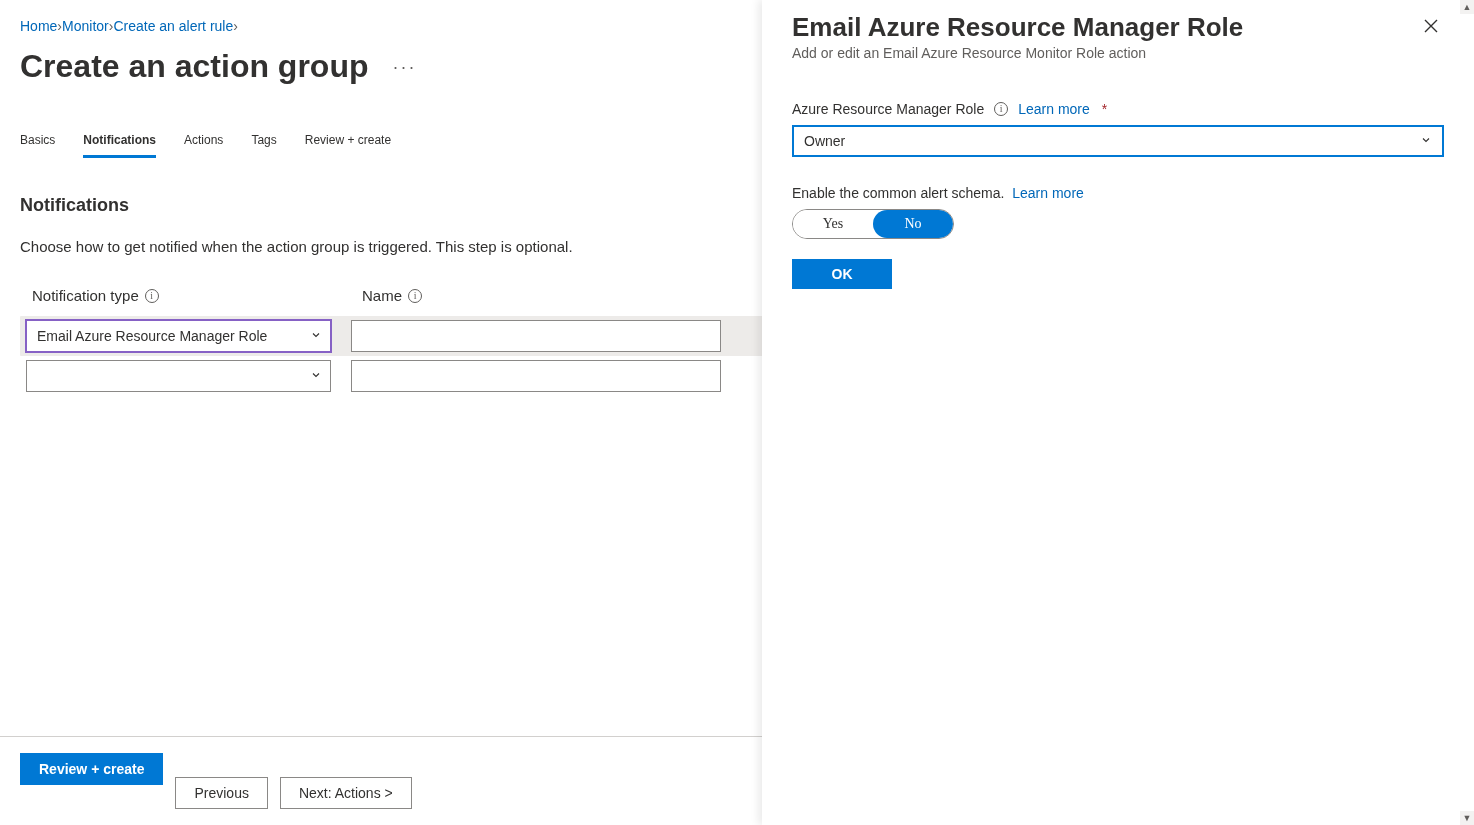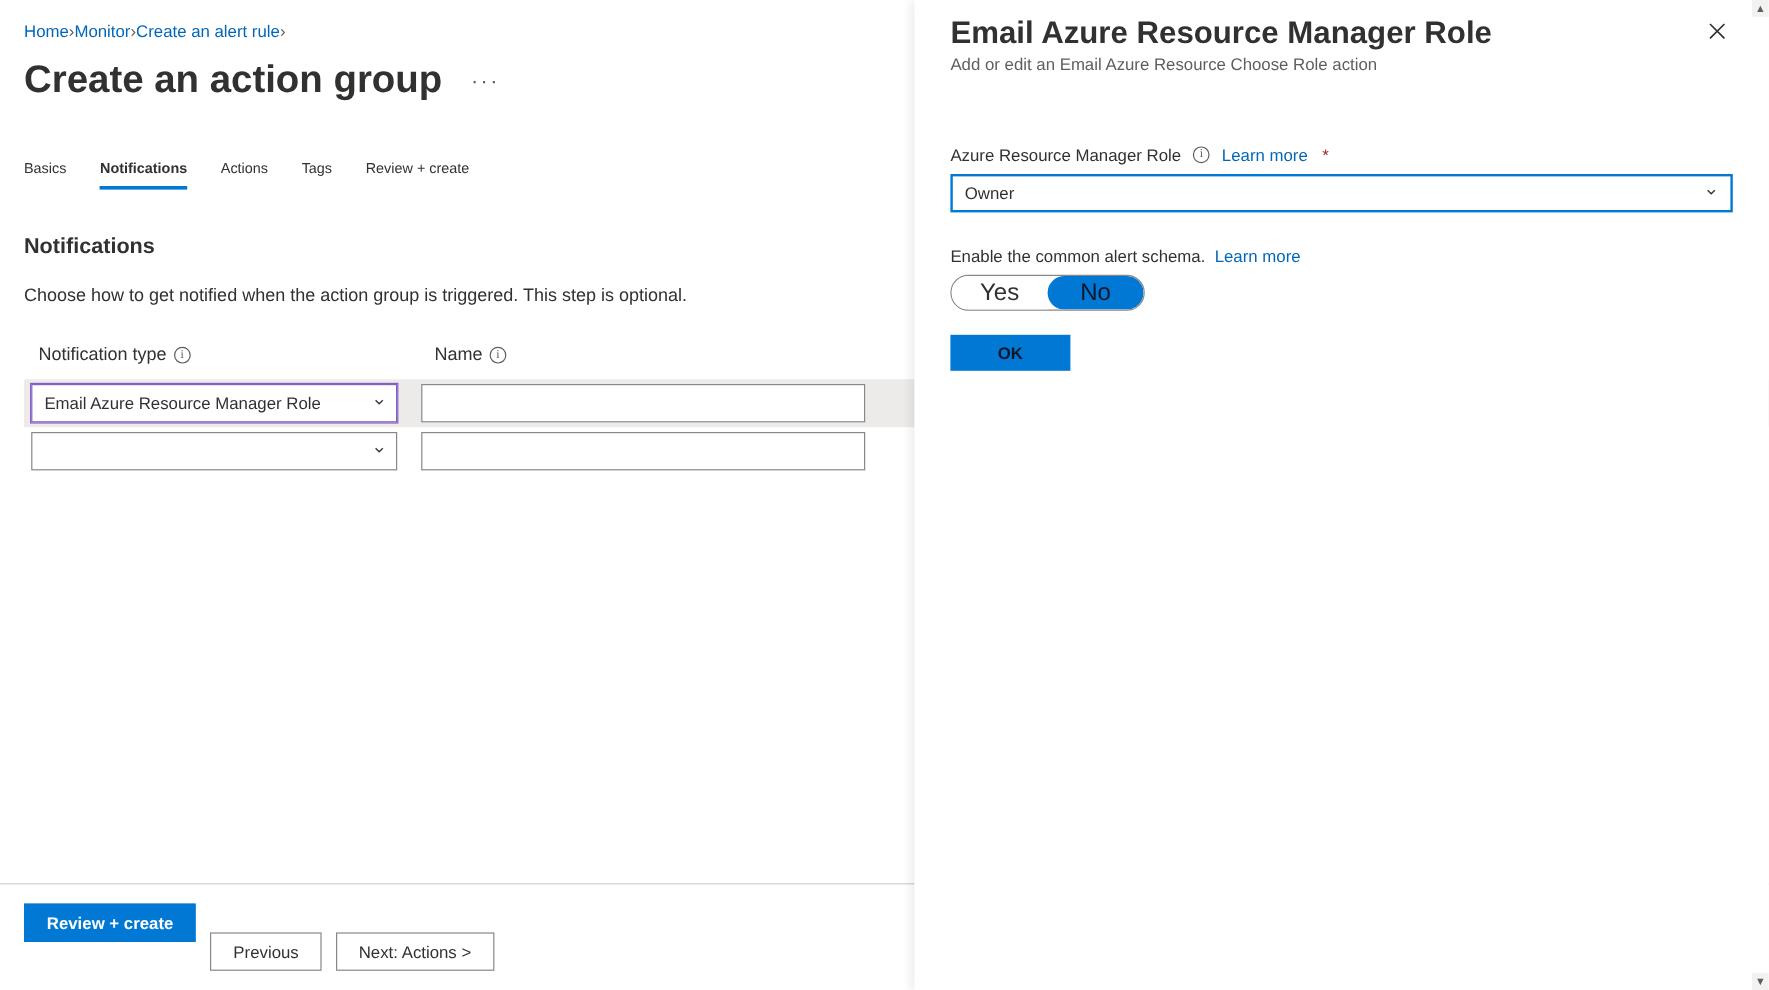--- a/index.html
+++ b/index.html
@@ -53,32 +53,32 @@
   .btn{height:32px;padding:0 18px;font-size:14px;border:1px solid #8a8886;background:#fff;cursor:pointer;display:flex;align-items:center;justify-content:center;}
   .btn.primary{background:var(--blue-primary);border-color:var(--blue-primary);color:#fff;font-weight:600;}
   .btn.secondary{background:#fff;color:var(--text);font-weight:400;margin-top:24px;}
 
   
   .panel{position:absolute;right:0;top:0;bottom:0;width:712px;background:#fff;box-shadow:-4px 0 8px rgba(0,0,0,.08);padding:12px 30px 20px 30px;}
   .panel-head{display:flex;align-items:flex-start;justify-content:space-between;}
   .panel-title{font-size:26px;font-weight:600;margin:0;}
   .panel-sub{font-size:14px;color:var(--text-light);margin-top:2px;}
   .close{font-size:18px;color:var(--text);cursor:pointer;padding:6px;line-height:1;}
-  .field{margin-top:60px;}
+  .field{margin-top:40px;}
   .field-label{display:flex;align-items:center;gap:10px;font-size:14px;}
   .learn{color:var(--link);text-decoration:none;}
   .req{color:var(--required);margin-left:2px;}
   .dropdown{margin-top:8px;border:2px solid var(--blue-primary);height:32px;display:flex;align-items:center;padding:0 16px 0 10px;position:relative;cursor:pointer;background:#fff;font-size:14px;}
   .dropdown .caret{position:absolute;right:10px;top:50%;transform:translateY(-50%);}
   .schema-label{margin-top:28px;font-size:14px;}
   .toggle-group{margin-top:8px;display:inline-flex;border:1px solid #8a8886;border-radius:18px;overflow:hidden;height:30px;}
-  .toggle-opt{width:80px;display:flex;align-items:center;justify-content:center;font-size:20px;cursor:pointer;background:#fff;}
+  .toggle-opt{width:80px;display:flex;align-items:center;justify-content:center;font-size:14px;cursor:pointer;background:#fff;font-family:Liberation Serif, serif;}
   .toggle-opt.yes{color:var(--text);}
-  .toggle-opt.no{background:var(--blue-primary);color:#0f172a;border-radius:16px;}
-  .ok-btn{margin-top:20px;height:30px;width:100px;background:var(--blue-primary);color:#0f172a;border:none;font-weight:600;font-size:14px;cursor:pointer;}
+  .toggle-opt.no{background:var(--blue-primary);color:#ffffff;border-radius:16px;}
+  .ok-btn{margin-top:20px;height:30px;width:100px;background:var(--blue-primary);color:#ffffff;border:none;font-weight:600;font-size:14px;cursor:pointer;}
 
   
   .scroll-hint-top,.scroll-hint-bot{position:absolute;right:0;width:14px;height:14px;background:#f3f2f1;color:#605e5c;display:flex;align-items:center;justify-content:center;font-size:9px;}
   .scroll-hint-top{top:0;}
   .scroll-hint-bot{bottom:0;}
 
   svg.caret-svg{width:12px;height:12px;}
 </style>
 </head>
 <body>
@@ -151,21 +151,21 @@
     <button class="btn primary">Review + create</button>
     <button class="btn secondary">Previous</button>
     <button class="btn secondary">Next: Actions &gt;</button>
   </div>
 </div>
 
 <aside class="panel">
   <div class="panel-head">
     <div>
       <h2 class="panel-title">Email Azure Resource Manager Role</h2>
-      <div class="panel-sub">Add or edit an Email Azure Resource Choose Role action</div>
+      <div class="panel-sub">Add or edit an Email Azure Resource Monitor Role action</div>
     </div>
     <span class="close">
       <svg width="14" height="14" viewBox="0 0 14 14">
           <path d="M1 1l12 12M13 1L1 13" stroke="#323130" stroke-width="1.4" fill="none"></path>
         </svg>
     </span>
   </div>
 
   <div class="field">
     <div class="field-label">

